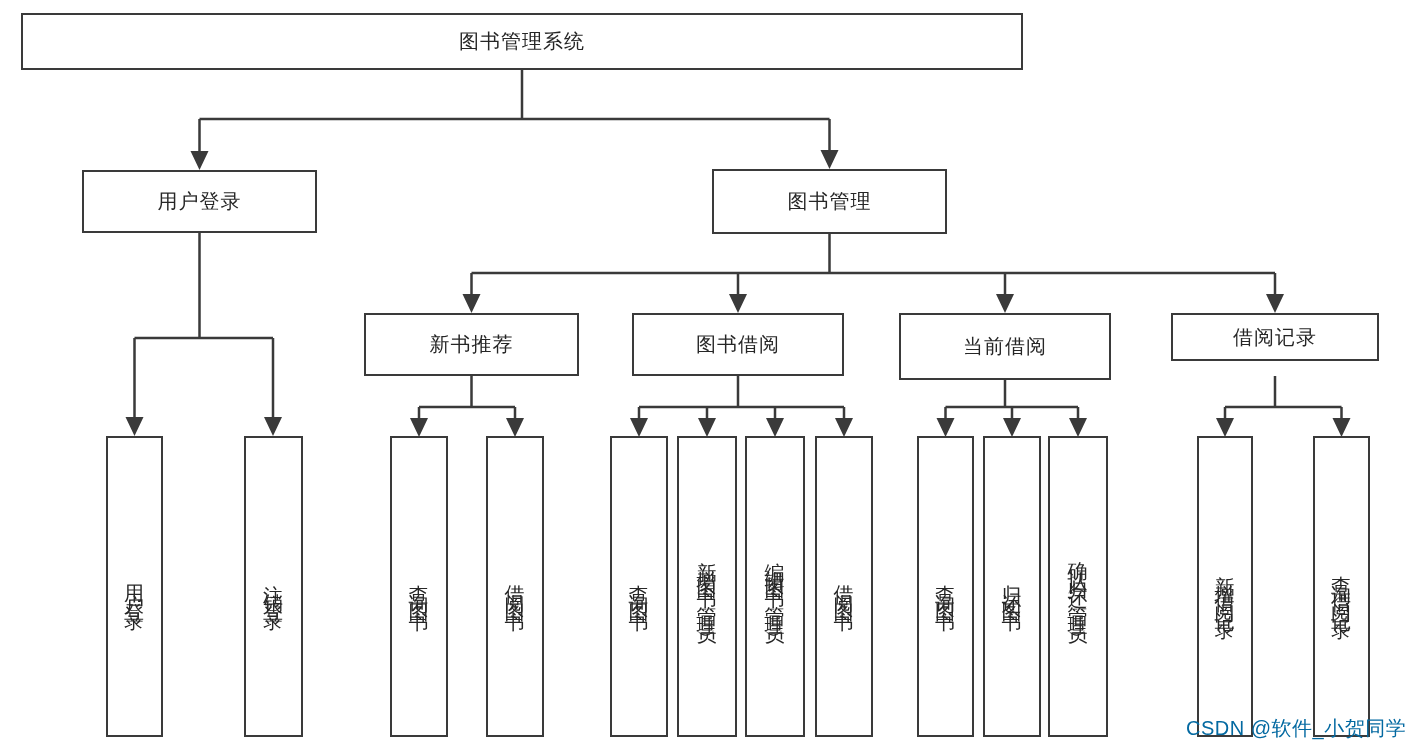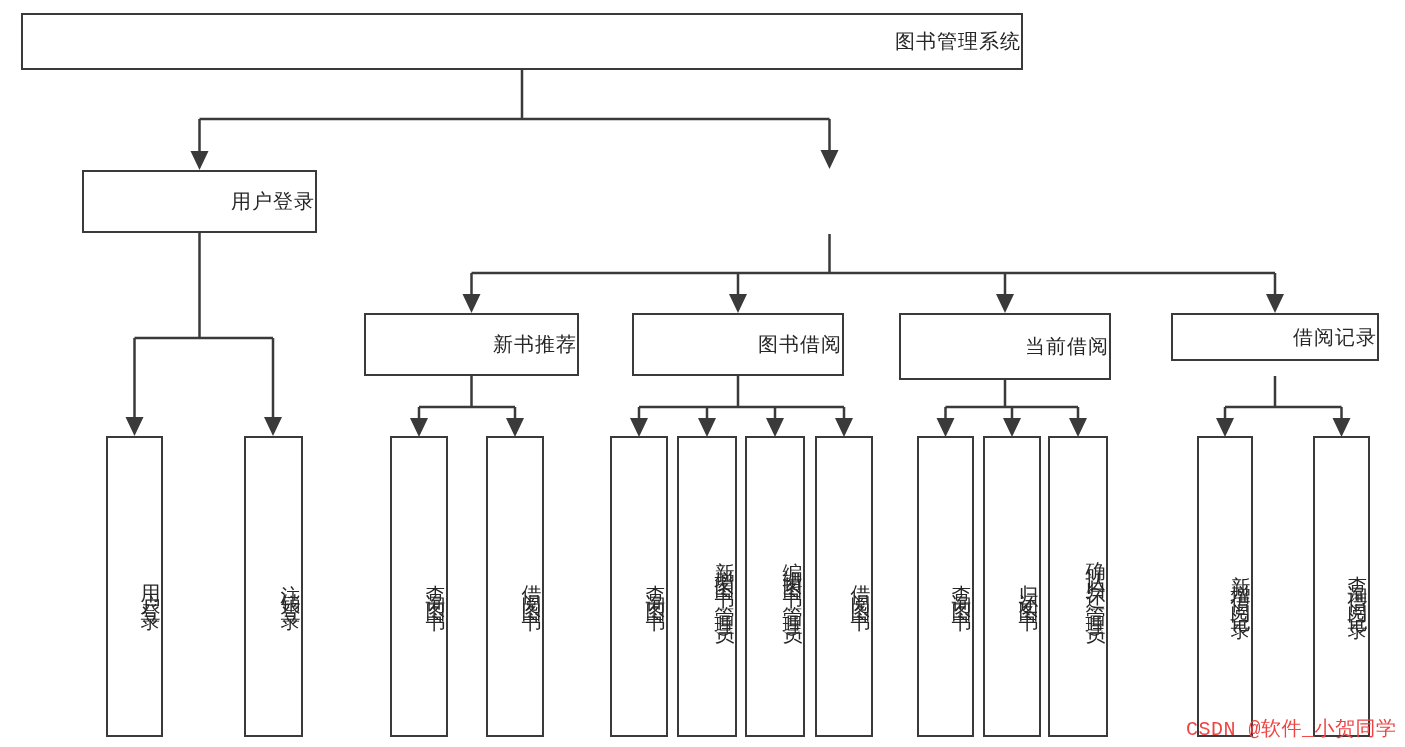--- a/index.html
+++ b/index.html
@@ -23,21 +23,21 @@
     height: 747px;
     pointer-events: none;
   }
   .node {
     position: absolute;
     box-sizing: border-box;
     background: #ffffff;
     border: 2.5px solid #3a3a3a;
     display: flex;
     align-items: center;
-    justify-content: flex-end;
+    justify-content: center;
     color: #262626;
   }
   .hnode {
     font-size: 20px;
     letter-spacing: 1px;
     white-space: nowrap;
   }
   .root-node {
     font-size: 20px;
     letter-spacing: 1px;
@@ -52,25 +52,24 @@
     font-size: 20px;
     letter-spacing: 9px;
     line-height: 1;
     color: #262626;
   }
   .watermark {
     position: absolute;
     left: 1186px;
     top: 715px;
     font-size: 20px;
-    color: #ef4444;
+    color: #0369a1;
     white-space: nowrap;
     z-index: 10;
     letter-spacing: 0.5px;
-    font-family: Liberation Mono, monospace;
   }
 </style>
 </head>
 <body>
 
 <div class="canvas">
 
   <svg class="connectors" width="1405" height="747" viewBox="0 0 1405 747" xmlns="http://www.w3.org/2000/svg">
 
     <path d="M522 70 L522 119
@@ -128,20 +127,23 @@
              M1332.5 418 L1350.5 418 L1341.5 437 Z" fill="#3a3a3a" stroke="none"></path>
   </svg>
 
   <div class="node root-node" style="left:21px; top:13px; width:1002px; height:57px;">
     <span>图书管理系统</span>
   </div>
 
   <div class="node hnode" style="left:82px; top:170px; width:235px; height:63px;">
     <span>用户登录</span>
   </div>
+  <div class="node hnode" style="left:712px; top:169px; width:235px; height:65px;">
+    <span>图书管理</span>
+  </div>
 
   <div class="node hnode" style="left:632px; top:313px; width:212px; height:63px;">
     <span>图书借阅</span>
   </div>
   <div class="node hnode" style="left:364px; top:313px; width:215px; height:63px;">
     <span>新书推荐</span>
   </div>
   <div class="node hnode" style="left:899px; top:313px; width:212px; height:67px;">
     <span>当前借阅</span>
   </div>

